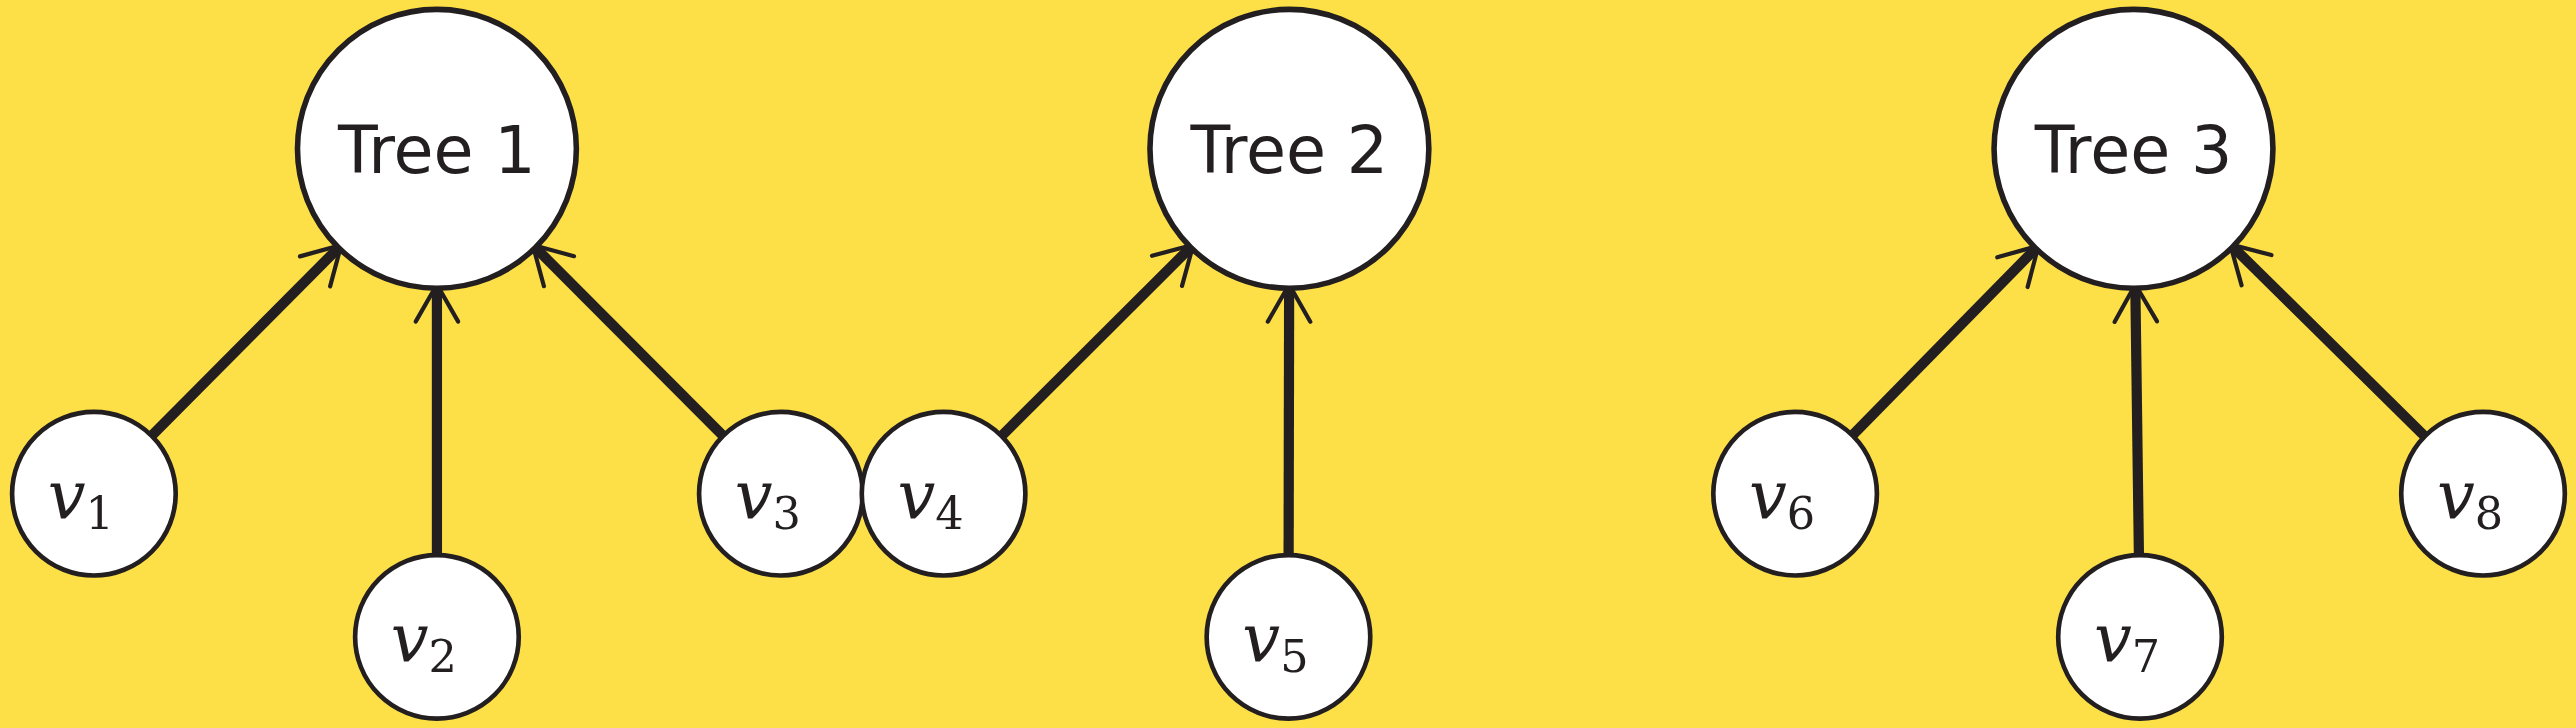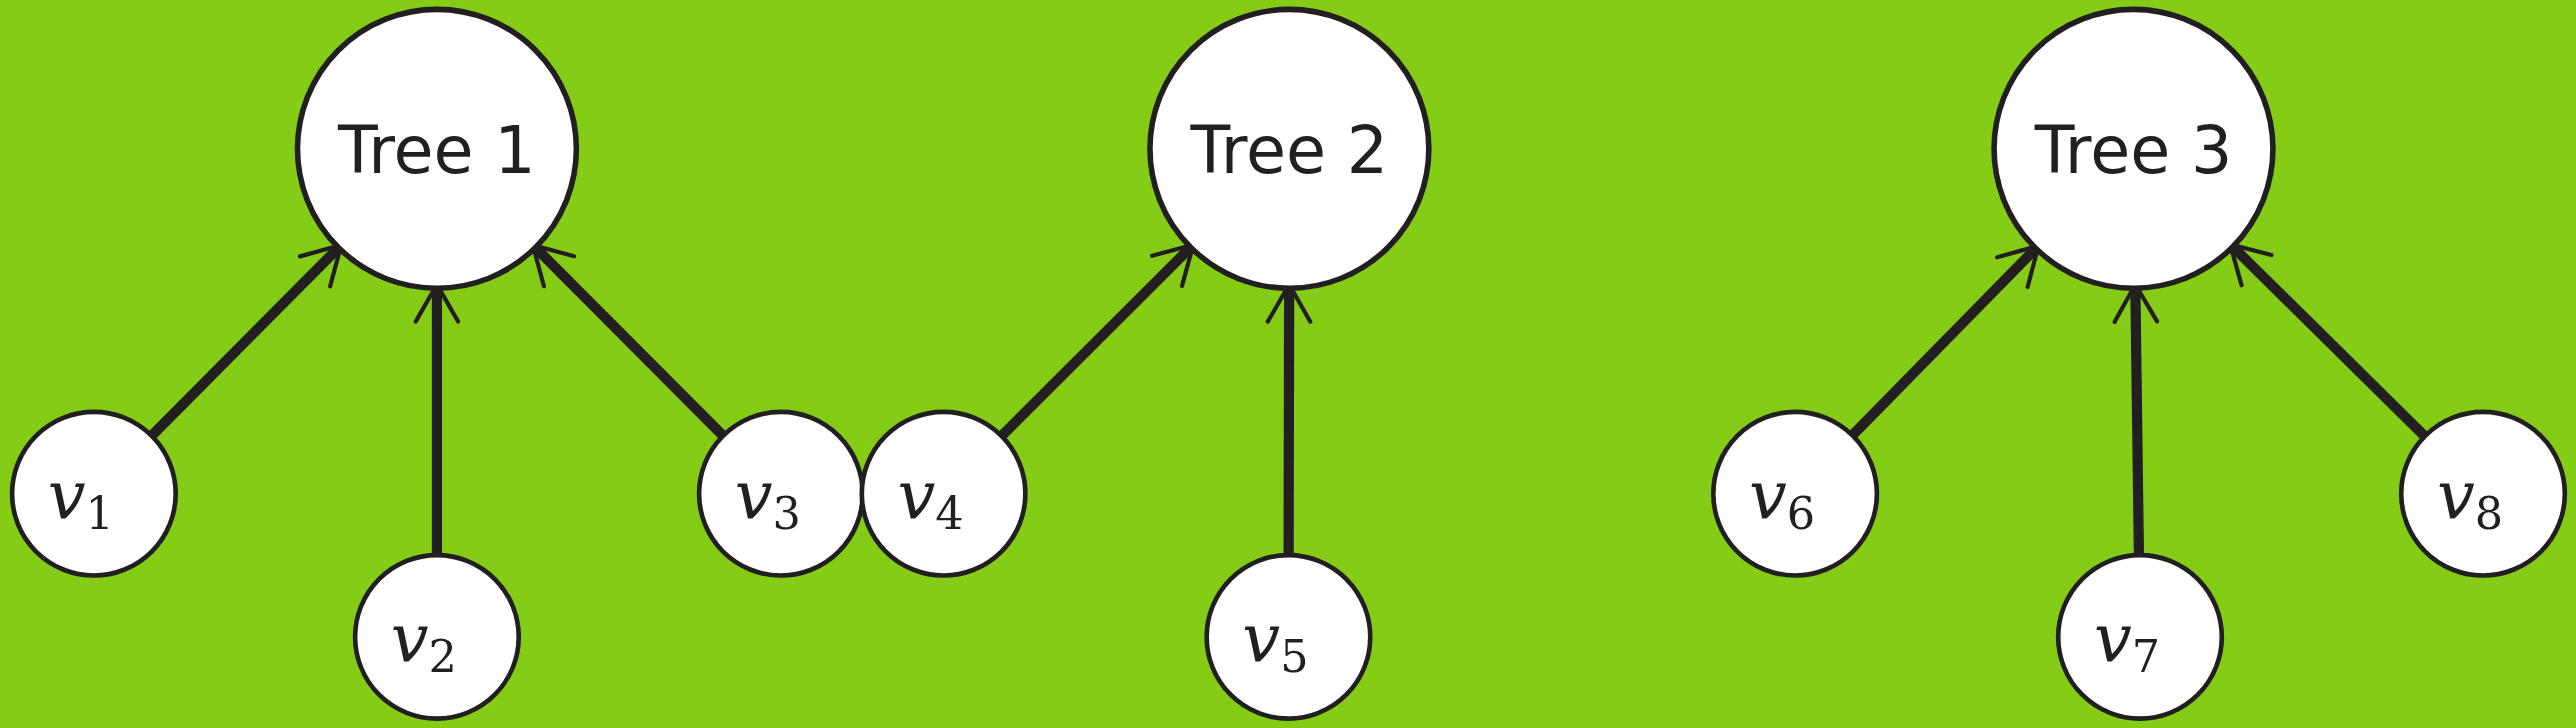--- a/index.html
+++ b/index.html
@@ -7,21 +7,21 @@
     padding: 0;
     background: #ffffff;
   }
   body {
     font-family: "Liberation Sans", sans-serif;
   }
   #diagram-root {
     position: relative;
     width: 2576px;
     height: 729px;
-    background: #84cc16;
+    background: #fde047;
     overflow: hidden;
   }
   #graph-svg {
     display: block;
     width: 2576px;
     height: 729px;
   }
   .node-circle {
     fill: #ffffff;
     stroke: #231f20;

